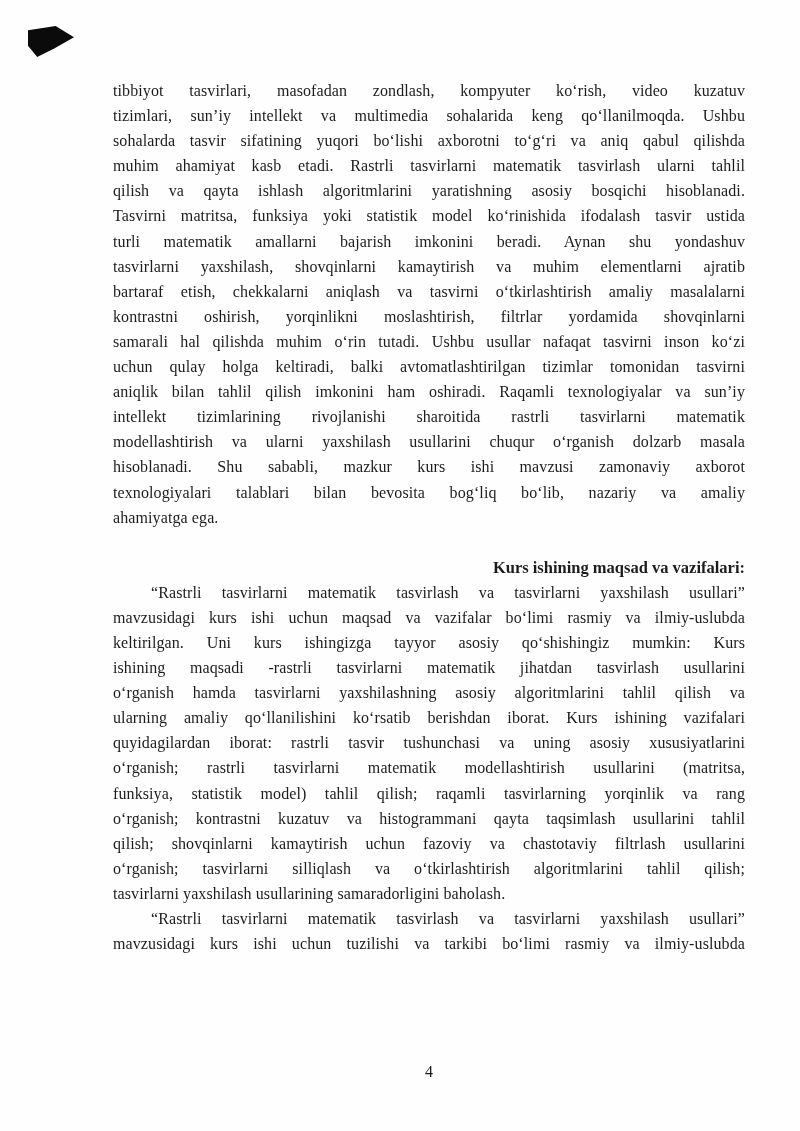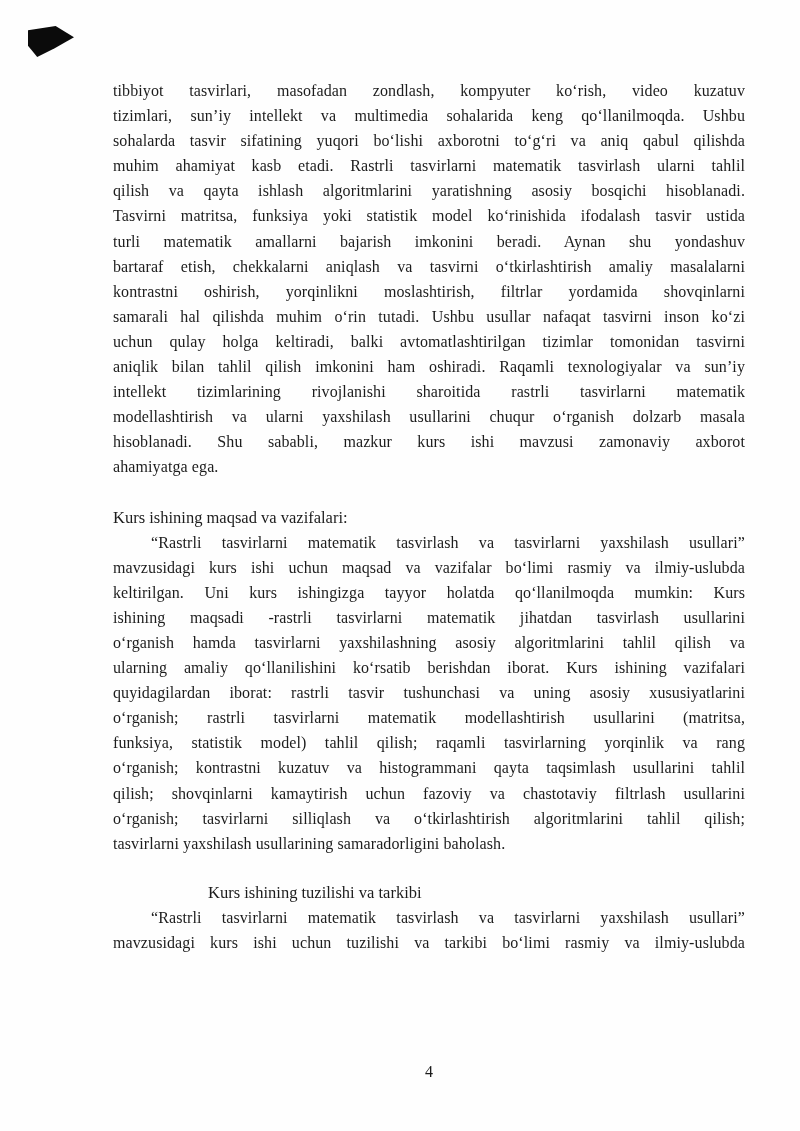--- a/index.html
+++ b/index.html
@@ -48,22 +48,22 @@
     white-space: normal;
     letter-spacing: 0.1px;
   }
   .pline.final {
     text-align-last: left;
   }
   .pline.first-indent {
     text-indent: 38px;
   }
   .heading-bold {
-    font-weight: normal;
-    text-align: left;
+    font-weight: bold;
+    text-align: right;
     margin: 25px 0 0 0;
     line-height: 25.1px;
     font-size: 16.5px;
   }
   .heading-plain {
     font-weight: normal;
     text-align: left;
     margin: 24px 0 0 95px;
     line-height: 25.1px;
     font-size: 16.5px;
@@ -88,50 +88,51 @@
   <div class="content">
 
     <div class="para">
         <div class="pline">tibbiyot tasvirlari, masofadan zondlash, kompyuter koʻrish, video kuzatuv</div>
         <div class="pline">tizimlari, sunʼiy intellekt va multimedia sohalarida keng qoʻllanilmoqda. Ushbu</div>
         <div class="pline">sohalarda tasvir sifatining yuqori boʻlishi axborotni toʻgʻri va aniq qabul qilishda</div>
         <div class="pline">muhim ahamiyat kasb etadi. Rastrli tasvirlarni matematik tasvirlash ularni tahlil</div>
         <div class="pline">qilish va qayta ishlash algoritmlarini yaratishning asosiy bosqichi hisoblanadi.</div>
         <div class="pline">Tasvirni matritsa, funksiya yoki statistik model koʻrinishida ifodalash tasvir ustida</div>
         <div class="pline">turli matematik amallarni bajarish imkonini beradi. Aynan shu yondashuv</div>
+        <div class="pline">tasvirlarni yaxshilash, shovqinlarni kamaytirish va muhim elementlarni ajratib</div>
         <div class="pline">bartaraf etish, chekkalarni aniqlash va tasvirni oʻtkirlashtirish amaliy masalalarni</div>
         <div class="pline">kontrastni oshirish, yorqinlikni moslashtirish, filtrlar yordamida shovqinlarni</div>
         <div class="pline">samarali hal qilishda muhim oʻrin tutadi. Ushbu usullar nafaqat tasvirni inson koʻzi</div>
         <div class="pline">uchun qulay holga keltiradi, balki avtomatlashtirilgan tizimlar tomonidan tasvirni</div>
         <div class="pline">aniqlik bilan tahlil qilish imkonini ham oshiradi. Raqamli texnologiyalar va sunʼiy</div>
         <div class="pline">intellekt tizimlarining rivojlanishi sharoitida rastrli tasvirlarni matematik</div>
         <div class="pline">modellashtirish va ularni yaxshilash usullarini chuqur oʻrganish dolzarb masala</div>
         <div class="pline">hisoblanadi. Shu sababli, mazkur kurs ishi mavzusi zamonaviy axborot</div>
+        <div class="pline">texnologiyalari talablari bilan bevosita bogʻliq boʻlib, nazariy va amaliy</div>
         <div class="pline final">ahamiyatga ega.</div>
       </div>
 
     <h3 class="heading-bold">Kurs ishining maqsad va vazifalari:</h3>
 
     <div class="para">
         <div class="pline first-indent">“Rastrli tasvirlarni matematik tasvirlash va tasvirlarni yaxshilash usullari”</div>
         <div class="pline">mavzusidagi kurs ishi uchun maqsad va vazifalar boʻlimi rasmiy va ilmiy-uslubda</div>
-        <div class="pline">keltirilgan. Uni kurs ishingizga tayyor holatda qoʻllanilmoqda mumkin: Kurs</div>
+        <div class="pline">keltirilgan. Uni kurs ishingizga tayyor asosiy qoʻshishingiz mumkin: Kurs</div>
         <div class="pline">ishining maqsadi -rastrli tasvirlarni matematik jihatdan tasvirlash usullarini</div>
         <div class="pline">oʻrganish hamda tasvirlarni yaxshilashning asosiy algoritmlarini tahlil qilish va</div>
         <div class="pline">ularning amaliy qoʻllanilishini koʻrsatib berishdan iborat. Kurs ishining vazifalari</div>
         <div class="pline">quyidagilardan iborat: rastrli tasvir tushunchasi va uning asosiy xususiyatlarini</div>
         <div class="pline">oʻrganish; rastrli tasvirlarni matematik modellashtirish usullarini (matritsa,</div>
         <div class="pline">funksiya, statistik model) tahlil qilish; raqamli tasvirlarning yorqinlik va rang</div>
         <div class="pline">oʻrganish; kontrastni kuzatuv va histogrammani qayta taqsimlash usullarini tahlil</div>
         <div class="pline">qilish; shovqinlarni kamaytirish uchun fazoviy va chastotaviy filtrlash usullarini</div>
         <div class="pline">oʻrganish; tasvirlarni silliqlash va oʻtkirlashtirish algoritmlarini tahlil qilish;</div>
         <div class="pline final">tasvirlarni yaxshilash usullarining samaradorligini baholash.</div>
       </div>
 
-    <h3 class="heading-plain">Kurs ishining tuzilishi va tarkibi</h3>
 
     <div class="para">
         <div class="pline first-indent">“Rastrli tasvirlarni matematik tasvirlash va tasvirlarni yaxshilash usullari”</div>
         <div class="pline">mavzusidagi kurs ishi uchun tuzilishi va tarkibi boʻlimi rasmiy va ilmiy-uslubda</div>
       </div>
 
   </div>
 
   <div class="page-number">4</div>
 

